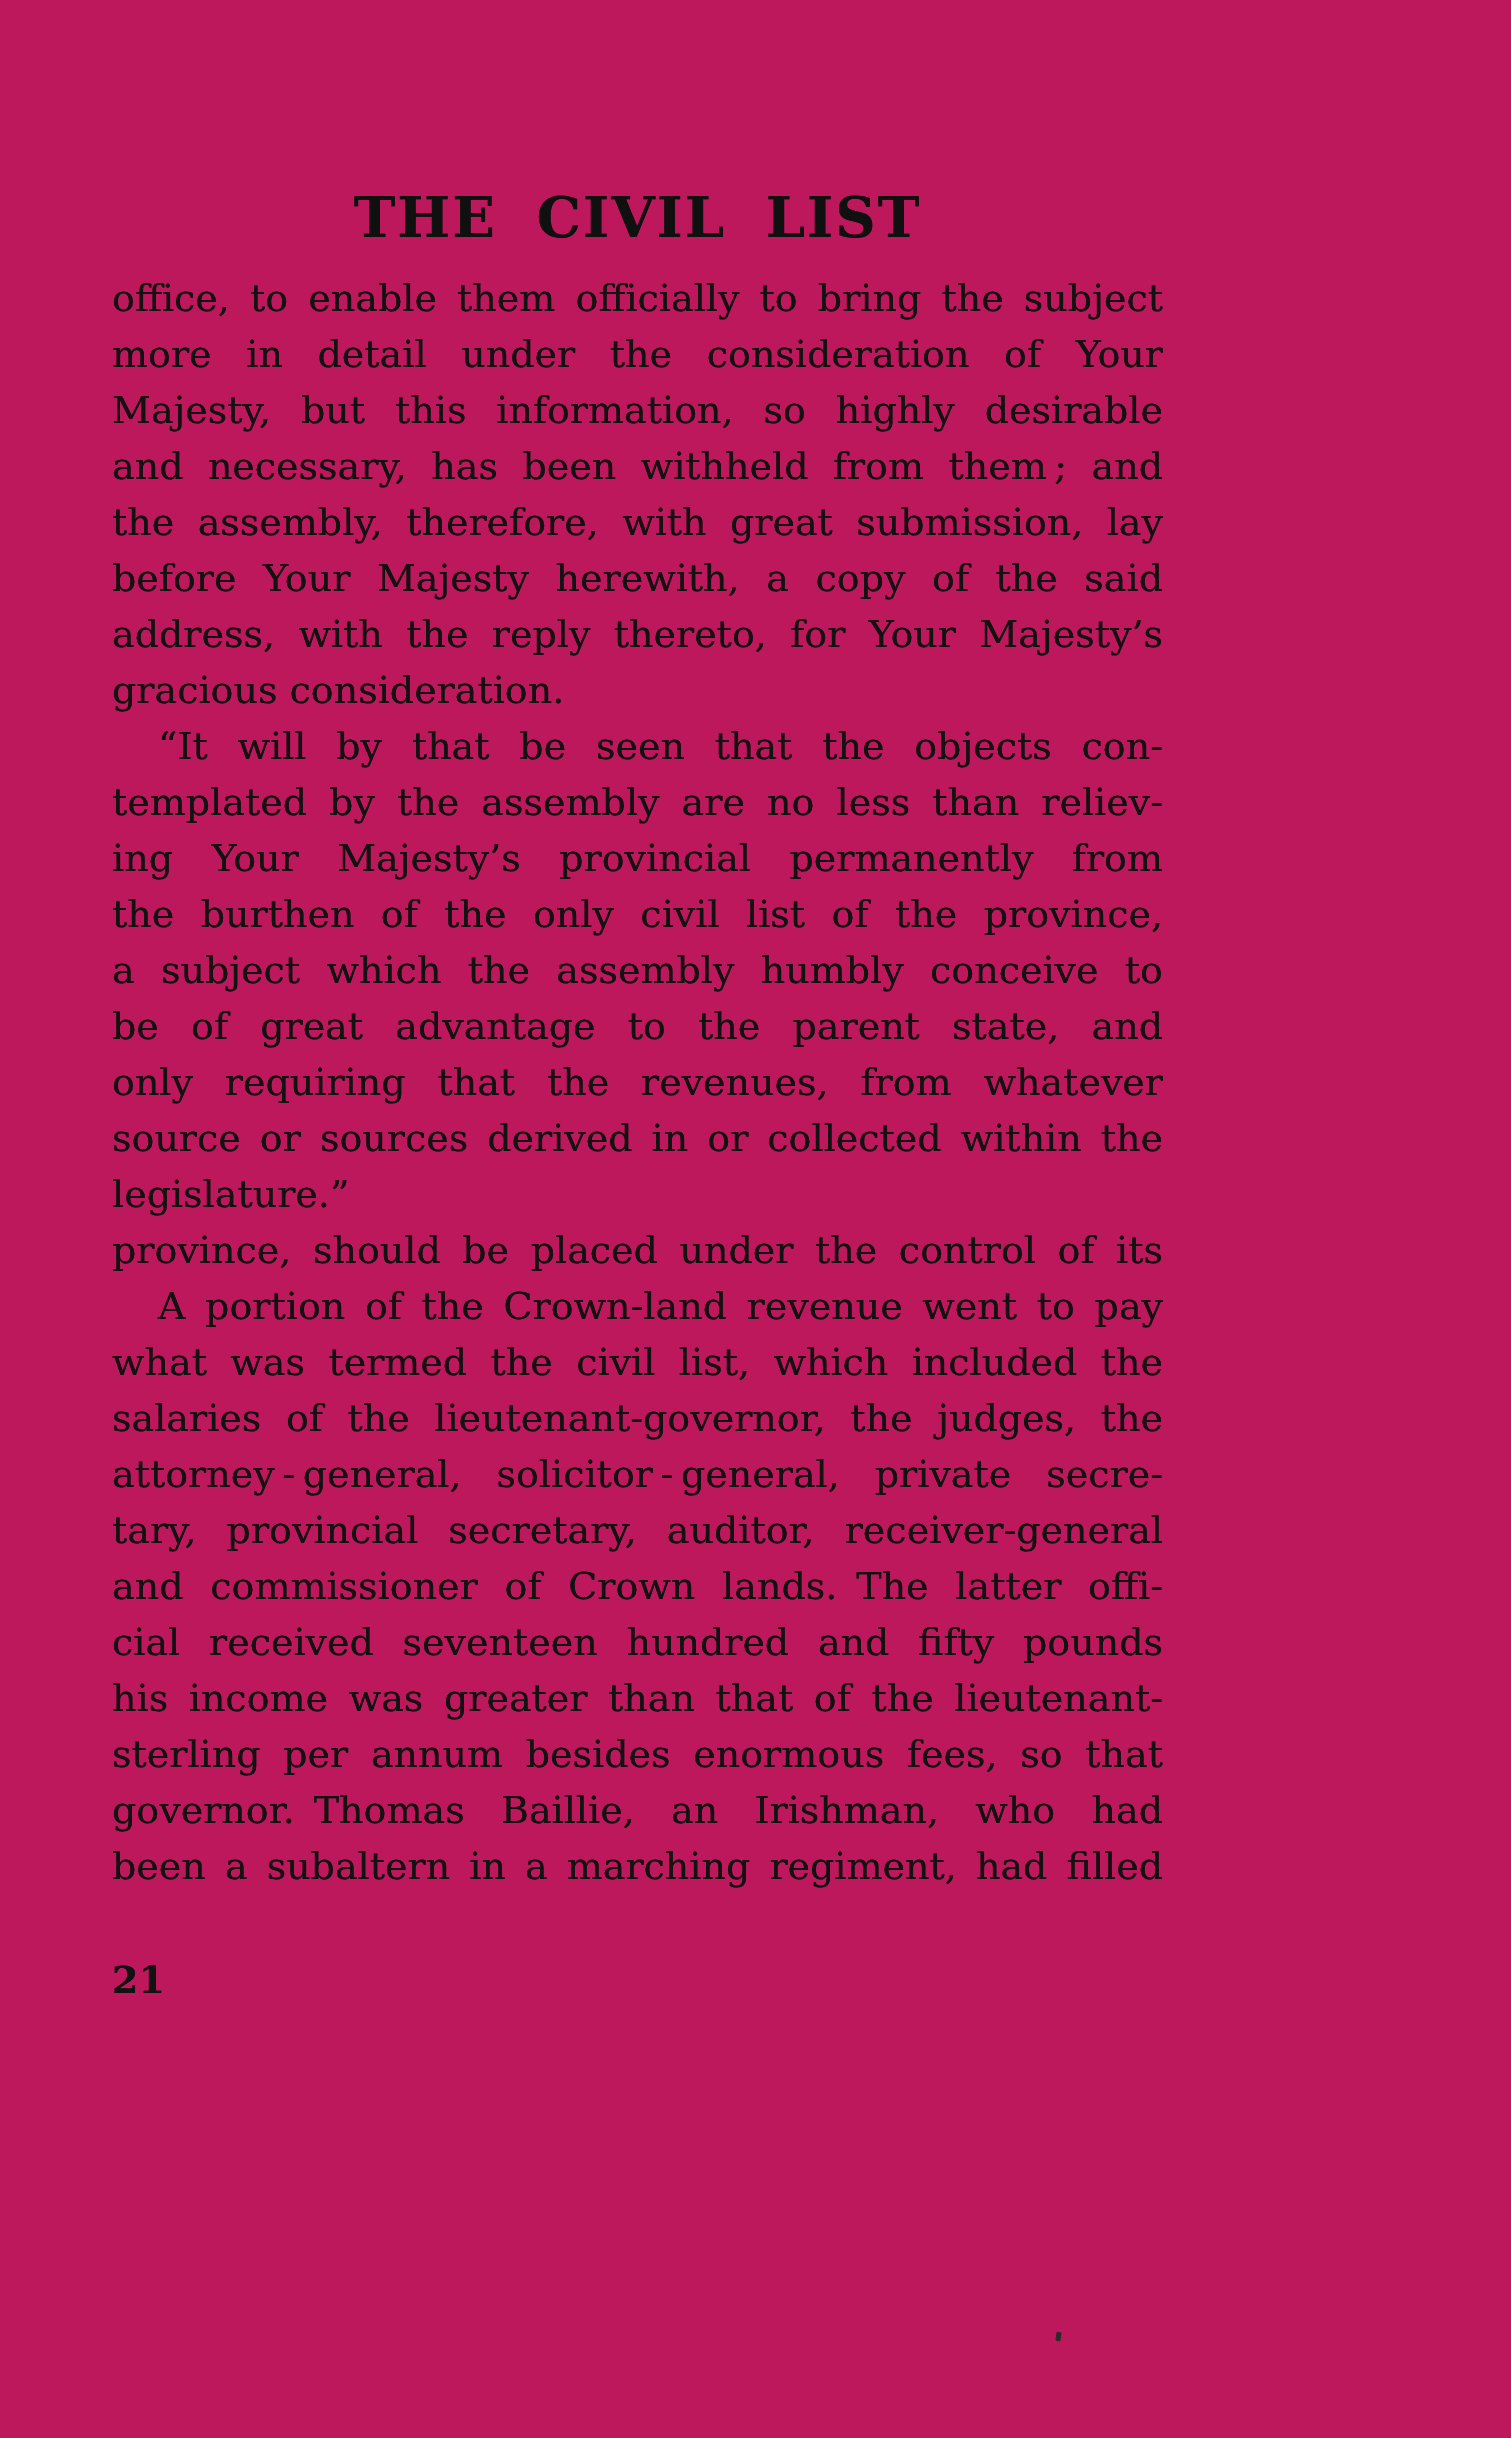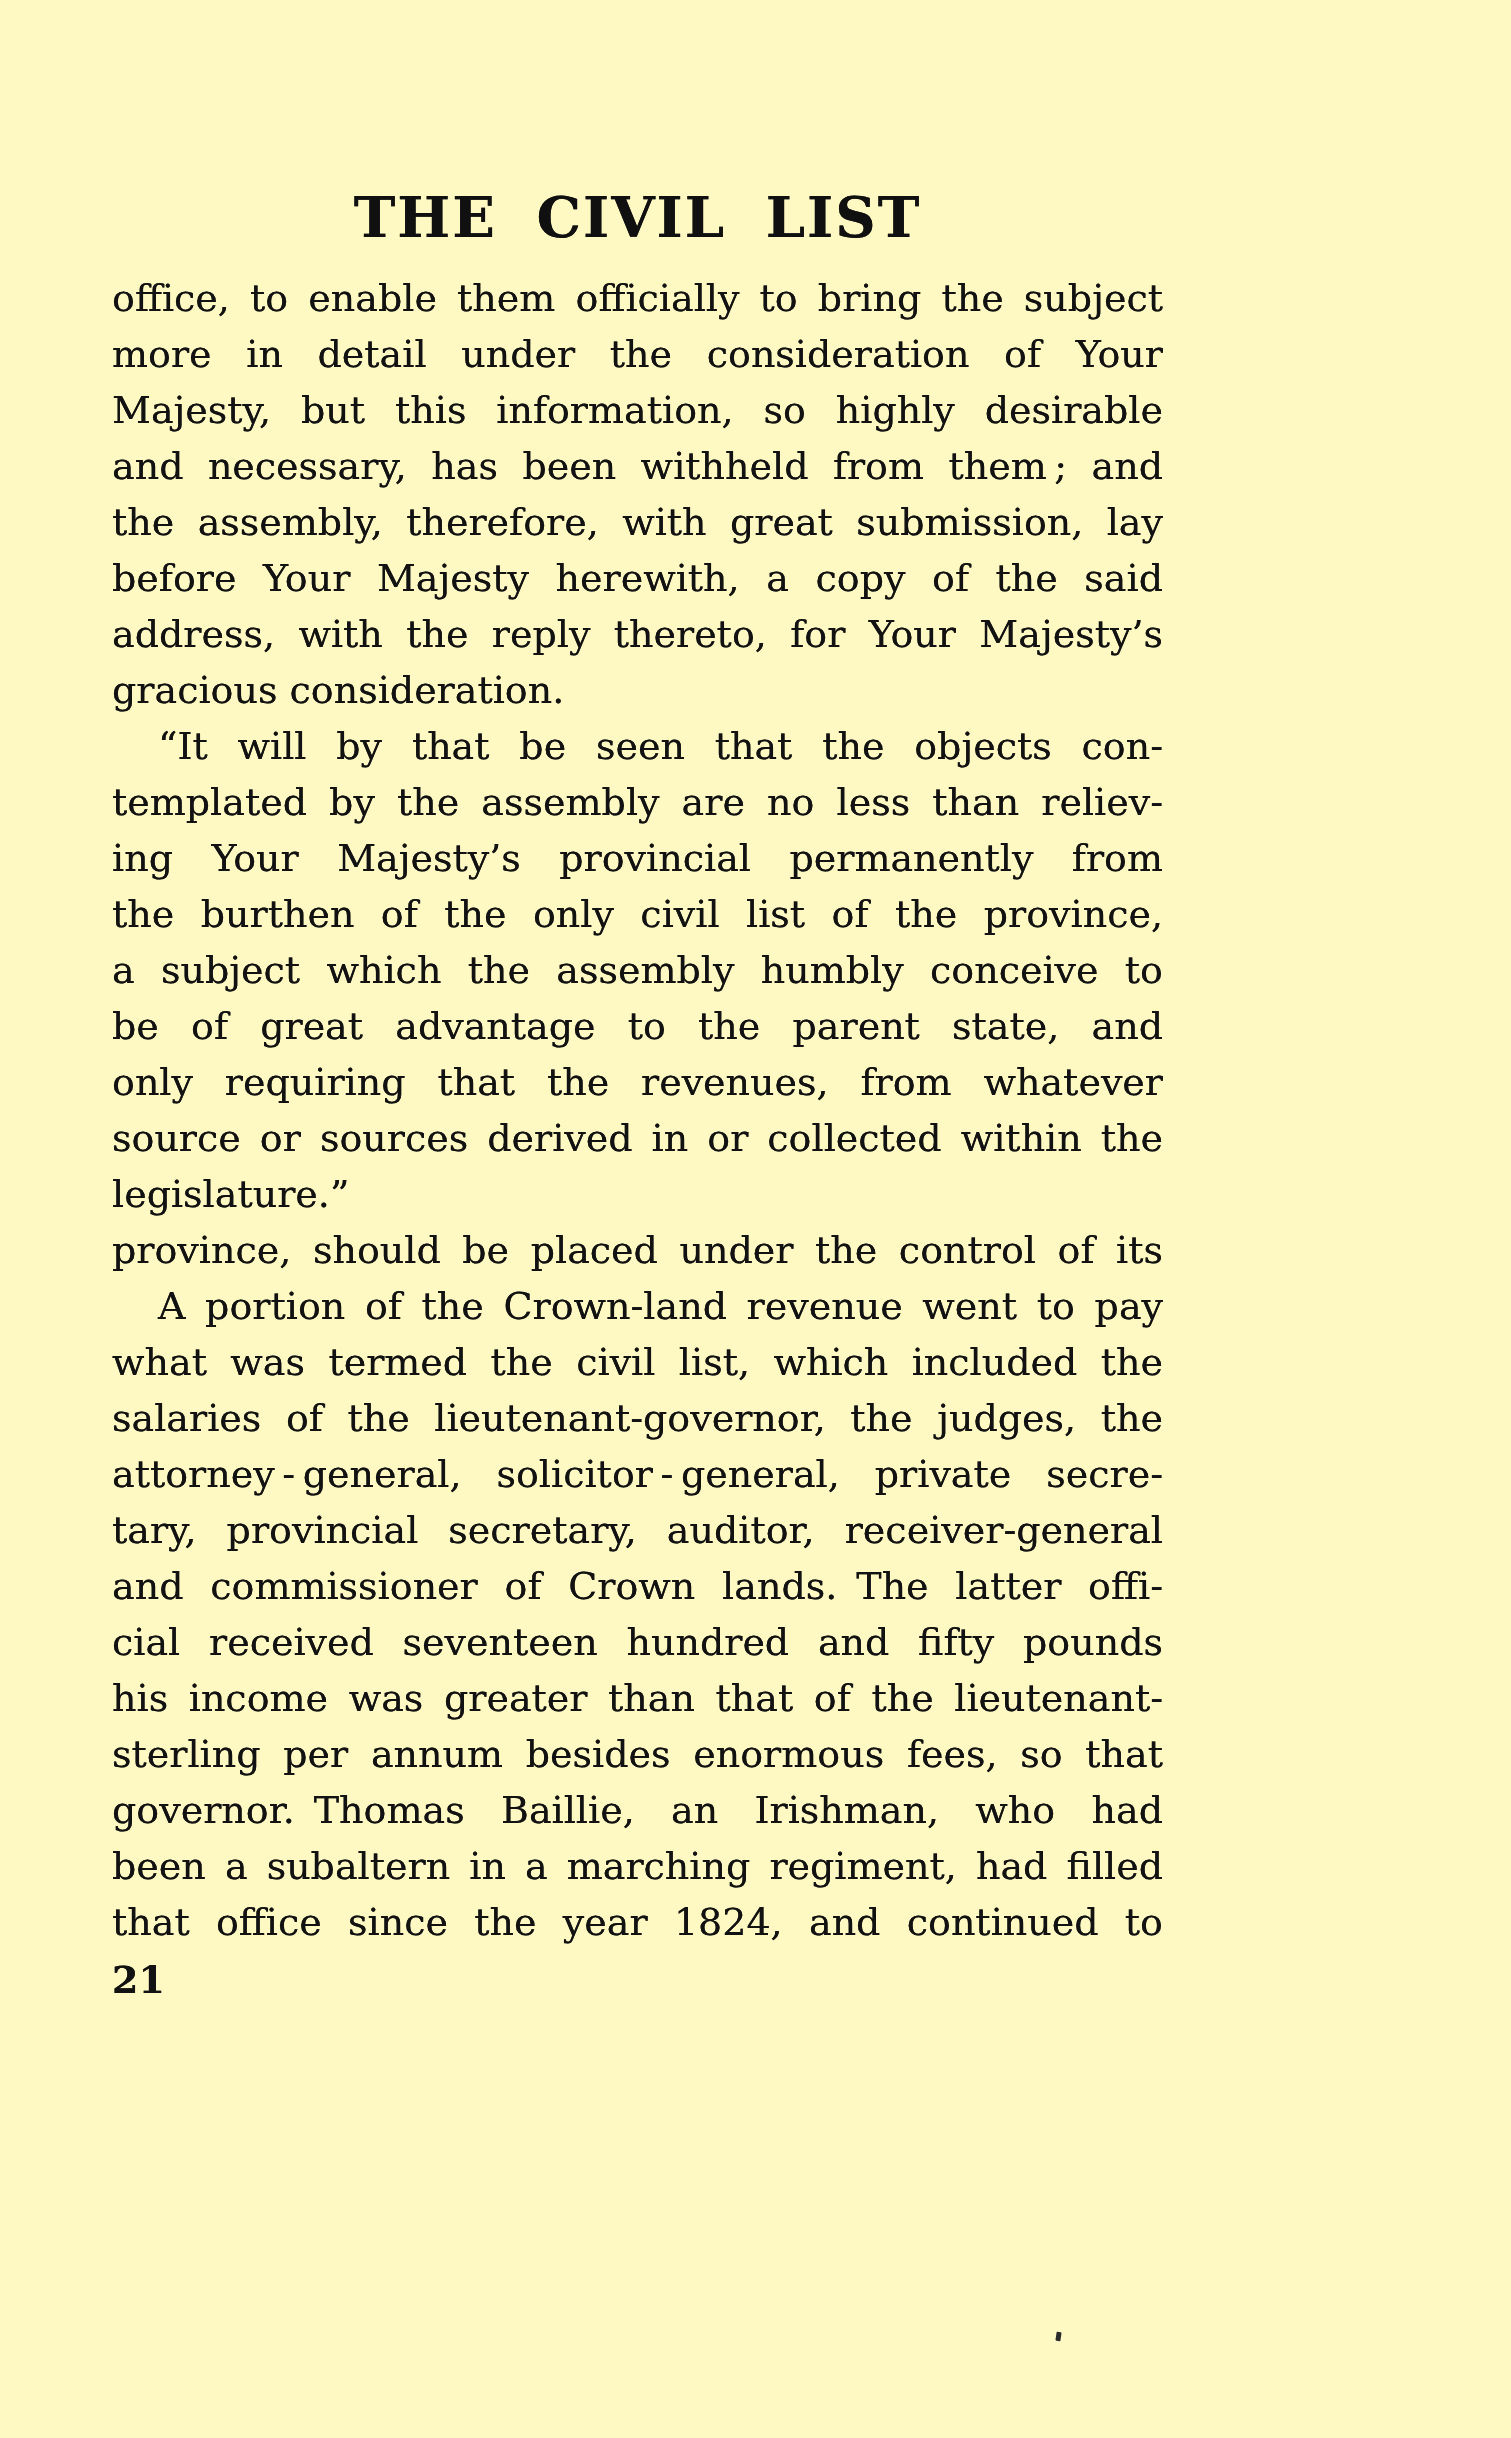--- a/index.html
+++ b/index.html
@@ -1,21 +1,21 @@
 <!DOCTYPE html>
 <html><head>
 <meta charset="utf-8">
 <style>
   html, body { margin: 0; padding: 0; background: #e9e9e9; }
 
   .page {
     position: relative;
     width: 1511px;
     height: 2438px;
-    background: #fef9c3;
+    background: #be185d;
     overflow: hidden;
     font-family: "DejaVu Serif", "Liberation Serif", serif;
     color: #141414;
   }
 
   .title {
     position: absolute;
     top: 184px;
     left: 112px;
     width: 1051px;
@@ -109,20 +109,19 @@
     <div class="line">what was termed the civil list, which included the</div>
     <div class="line">salaries of the lieutenant-governor, the judges, the</div>
     <div class="line">attorney - general, solicitor - general, private secre-</div>
     <div class="line">tary, provincial secretary, auditor, receiver-general</div>
     <div class="line">and commissioner of Crown lands. The latter offi-</div>
     <div class="line">cial received seventeen hundred and fifty pounds</div>
     <div class="line">his income was greater than that of the lieutenant-</div>
     <div class="line">sterling per annum besides enormous fees, so that</div>
     <div class="line">governor. Thomas Baillie, an Irishman, who had</div>
     <div class="line">been a subaltern in a marching regiment, had filled</div>
-    <div class="line">that office since the year 1824, and continued to</div>
   </div>
 
   <div class="page-number">21</div>
 
   <div class="speck"></div>
 
 </div>
 
 </body></html>

